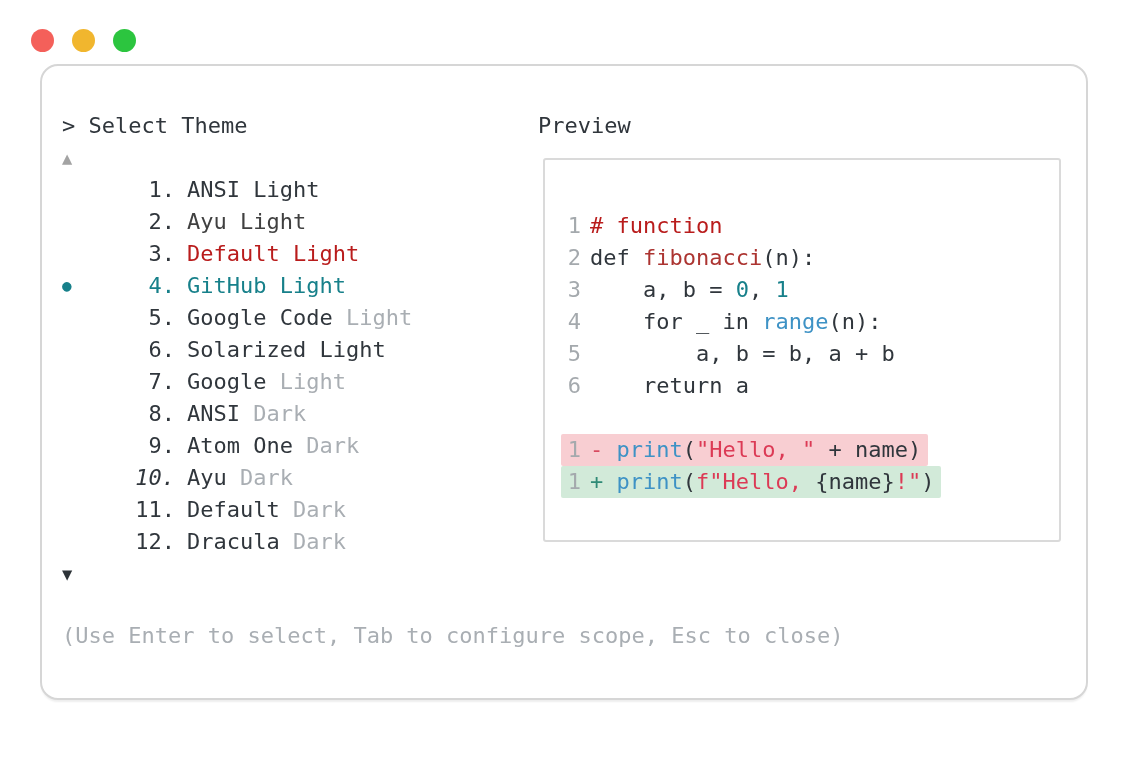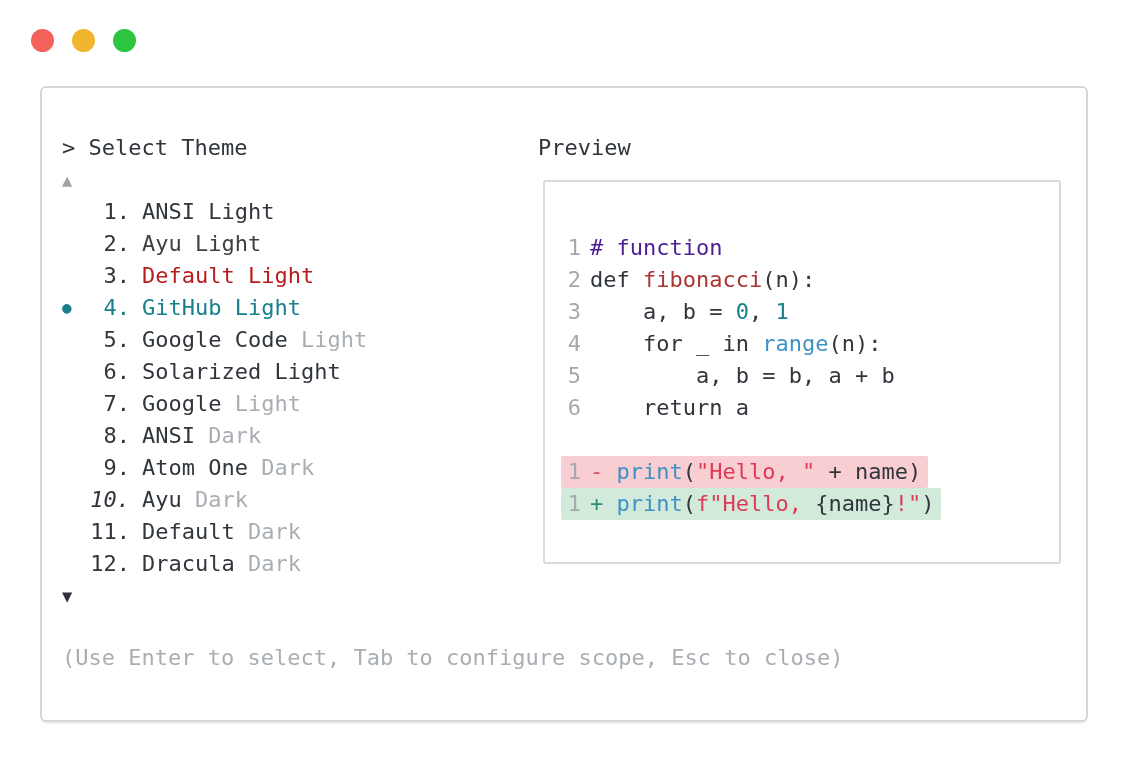--- a/index.html
+++ b/index.html
@@ -9,37 +9,37 @@
     position: relative;
     overflow: hidden;
   }
 
   
   .traffic-lights { position: absolute; left: 31px; top: 29px; display: flex; gap: 18px; }
   .traffic-light { width: 23px; height: 23px; border-radius: 50%; }
 
   
   .dialog {
-    position: absolute; left: 40px; top: 86px;
+    position: absolute; left: 40px; top: 64px;
     width: 1048px; height: 636px;
     background: #ffffff;
     border: 2px solid #d6d6d6;
-    border-radius: 6px;
+    border-radius: 18px;
     box-shadow: 0 3px 2px -1px rgba(0,0,0,0.07);
   }
 
   .prompt { position: absolute; left: 20px; top: 44px; height: 32px; line-height: 32px; font-size: 22px; }
   .preview-label { position: absolute; left: 496px; top: 44px; height: 32px; line-height: 32px; font-size: 22px; }
 
   .scroll-arrow { position: absolute; left: 20px; height: 32px; line-height: 32px; font-size: 17px; width: 24px; text-align: left; cursor: pointer; }
   .scroll-up { top: 76px; }
   .scroll-down { top: 492px; }
 
   .theme-list { position: absolute; left: 0; top: 108px; width: 480px; }
-  .theme-row { position: relative; height: 32px; line-height: 32px; font-size: 22px; cursor: pointer; }
+  .theme-row { position: relative; height: 32px; line-height: 32px; font-size: 22px; cursor: pointer; padding-left: 45px; }
   .theme-row .marker { position: absolute; left: 20px; top: 0; width: 24px; font-size: 16px; }
   .theme-row .num { display: inline-block; margin-left: 44px; width: 44px; text-align: right; white-space: pre; }
   .theme-row .name { margin-left: 12px; white-space: pre; }
 
   .footer-hint { position: absolute; left: 20px; top: 554px; height: 32px; line-height: 32px; font-size: 22px; }
 
   
   .preview-box {
     position: absolute; left: 501px; top: 92px;
     width: 518px; height: 384px;
@@ -85,21 +85,21 @@
       <div class="theme-row"><span class="marker" style="color: rgb(23, 128, 138);"></span><span class="num" style="color: rgb(48, 54, 60);">11.</span><span class="name"><span style="color: rgb(48, 54, 60);">Default </span><span style="color: rgb(169, 174, 179);">Dark</span></span></div>
       <div class="theme-row"><span class="marker" style="color: rgb(23, 128, 138);"></span><span class="num" style="color: rgb(48, 54, 60);">12.</span><span class="name"><span style="color: rgb(48, 54, 60);">Dracula </span><span style="color: rgb(169, 174, 179);">Dark</span></span></div>
     </div>
 
   <div class="scroll-arrow scroll-down" style="color: rgb(45, 51, 56);">▼</div>
 
   <div class="footer-hint" style="color: rgb(169, 174, 179);">(Use Enter to select, Tab to configure scope, Esc to close)</div>
 
   <div class="preview-box">
     <div class="code" id="code-block">
-        <div class="code-line"><span class="hl"><span class="ln" style="color: rgb(164, 169, 173);">1</span><span class="tok" style="color: #4c1d95;"># function</span></span></div>
+        <div class="code-line"><span class="hl"><span class="ln" style="color: rgb(164, 169, 173);">1</span><span class="tok" style="color: #b91c1c;"># function</span></span></div>
         <div class="code-line"><span class="hl"><span class="ln" style="color: rgb(164, 169, 173);">2</span><span class="tok" style="color: rgb(48, 54, 60);">def </span><span class="tok" style="color: rgb(172, 52, 49);">fibonacci</span><span class="tok" style="color: rgb(48, 54, 60);">(n):</span></span></div>
         <div class="code-line"><span class="hl"><span class="ln" style="color: rgb(164, 169, 173);">3</span><span class="tok" style="color: rgb(48, 54, 60);">    a, b = </span><span class="tok" style="color: rgb(23, 128, 138);">0</span><span class="tok" style="color: rgb(48, 54, 60);">, </span><span class="tok" style="color: rgb(23, 128, 138);">1</span></span></div>
         <div class="code-line"><span class="hl"><span class="ln" style="color: rgb(164, 169, 173);">4</span><span class="tok" style="color: rgb(48, 54, 60); text-align: right;">    for _ in </span><span class="tok" style="color: rgb(62, 146, 197);">range</span><span class="tok" style="color: rgb(48, 54, 60);">(n):</span></span></div>
         <div class="code-line"><span class="hl"><span class="ln" style="color: rgb(164, 169, 173);">5</span><span class="tok" style="color: rgb(48, 54, 60);">        a, b = b, a + b</span></span></div>
         <div class="code-line"><span class="hl"><span class="ln" style="color: rgb(164, 169, 173);">6</span><span class="tok" style="color: rgb(48, 54, 60);">    return a</span></span></div>
         <div class="code-line"><span class="hl"><span class="ln" style="color: rgb(164, 169, 173);"></span></span></div>
         <div class="code-line"><span class="hl" style="background: rgb(248, 206, 210);"><span class="ln" style="color: rgb(164, 169, 173);">1</span><span class="tok" style="color: rgb(216, 74, 95);">- </span><span class="tok" style="color: rgb(62, 146, 197);">print</span><span class="tok" style="color: rgb(48, 54, 60);">(</span><span class="tok" style="color: rgb(220, 58, 85);">"Hello, "</span><span class="tok" style="color: rgb(48, 54, 60);"> + name)</span></span></div>
         <div class="code-line"><span class="hl" style="background: rgb(210, 234, 217);"><span class="ln" style="color: rgb(164, 169, 173);">1</span><span class="tok" style="color: rgb(47, 138, 118);">+ </span><span class="tok" style="color: rgb(62, 146, 197);">print</span><span class="tok" style="color: rgb(48, 54, 60);">(</span><span class="tok" style="color: rgb(220, 58, 85);">f"Hello, </span><span class="tok" style="color: rgb(48, 54, 60);">{name}</span><span class="tok" style="color: rgb(220, 58, 85);">!"</span><span class="tok" style="color: rgb(48, 54, 60);">)</span></span></div>
       </div>
   </div>

